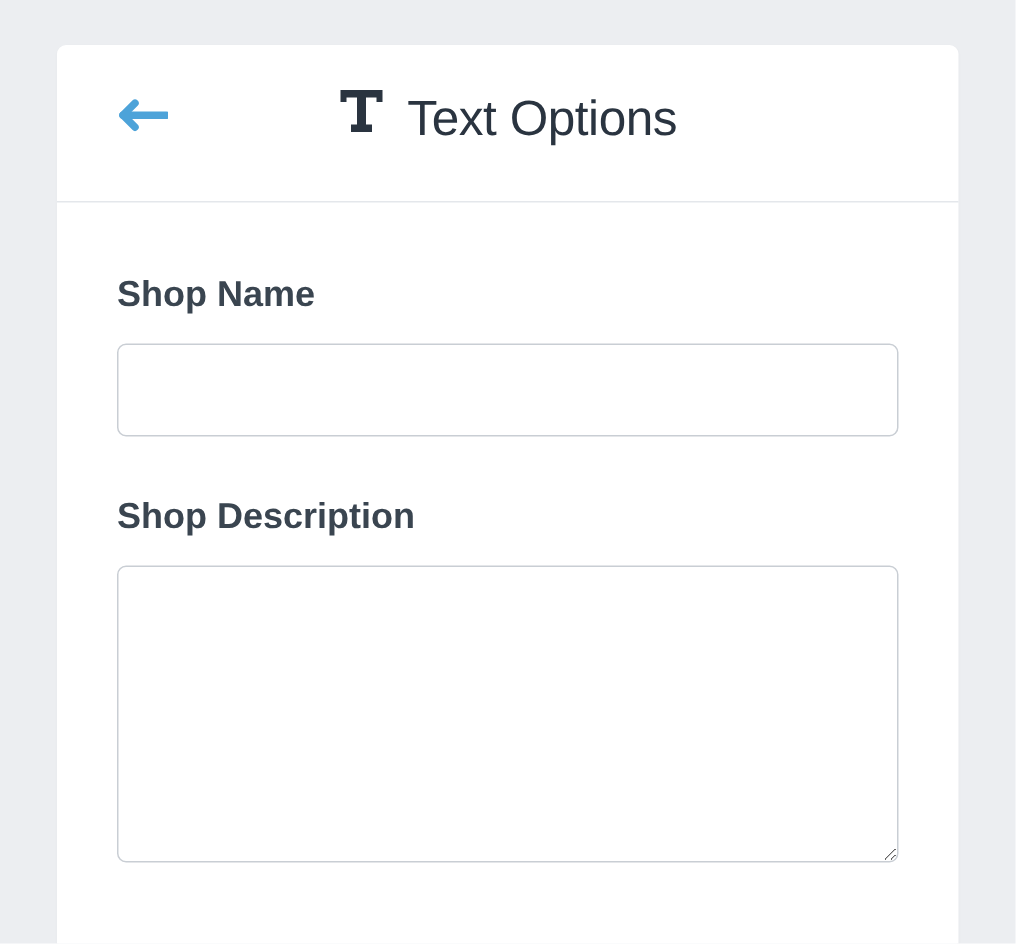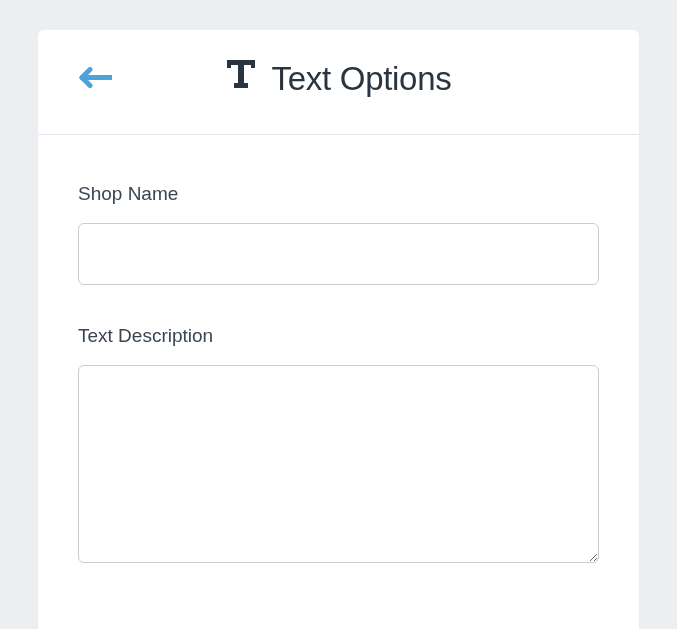--- a/index.html
+++ b/index.html
@@ -60,23 +60,23 @@
       width: 100%;
     }
     .form-body {
       padding: 48px 40px 40px 40px;
     }
     .field-group {
       margin-bottom: 40px;
     }
     .field-label {
       display: block;
-      font-size: 19px;
+      font-size: 24px;
       color: #3a4550;
-      font-weight: 400;
+      font-weight: 700;
       margin-bottom: 18px;
     }
     .text-input {
       width: 100%;
       height: 62px;
       border: 1px solid #c9ced4;
       border-radius: 6px;
       padding: 0 16px;
       font-size: 18px;
       font-family: inherit;
@@ -123,19 +123,19 @@
   <div class="divider"></div>
 
   <div class="form-body">
 
     <div class="field-group">
       <label class="field-label">Shop Name</label>
       <input type="text" class="text-input" value="" style="">
     </div>
 
     <div class="field-group">
-      <label class="field-label">Text Description</label>
+      <label class="field-label">Shop Description</label>
       <textarea class="textarea-input" value="" style=""></textarea>
     </div>
 
   </div>
 
 </div>
 
 </body></html>

